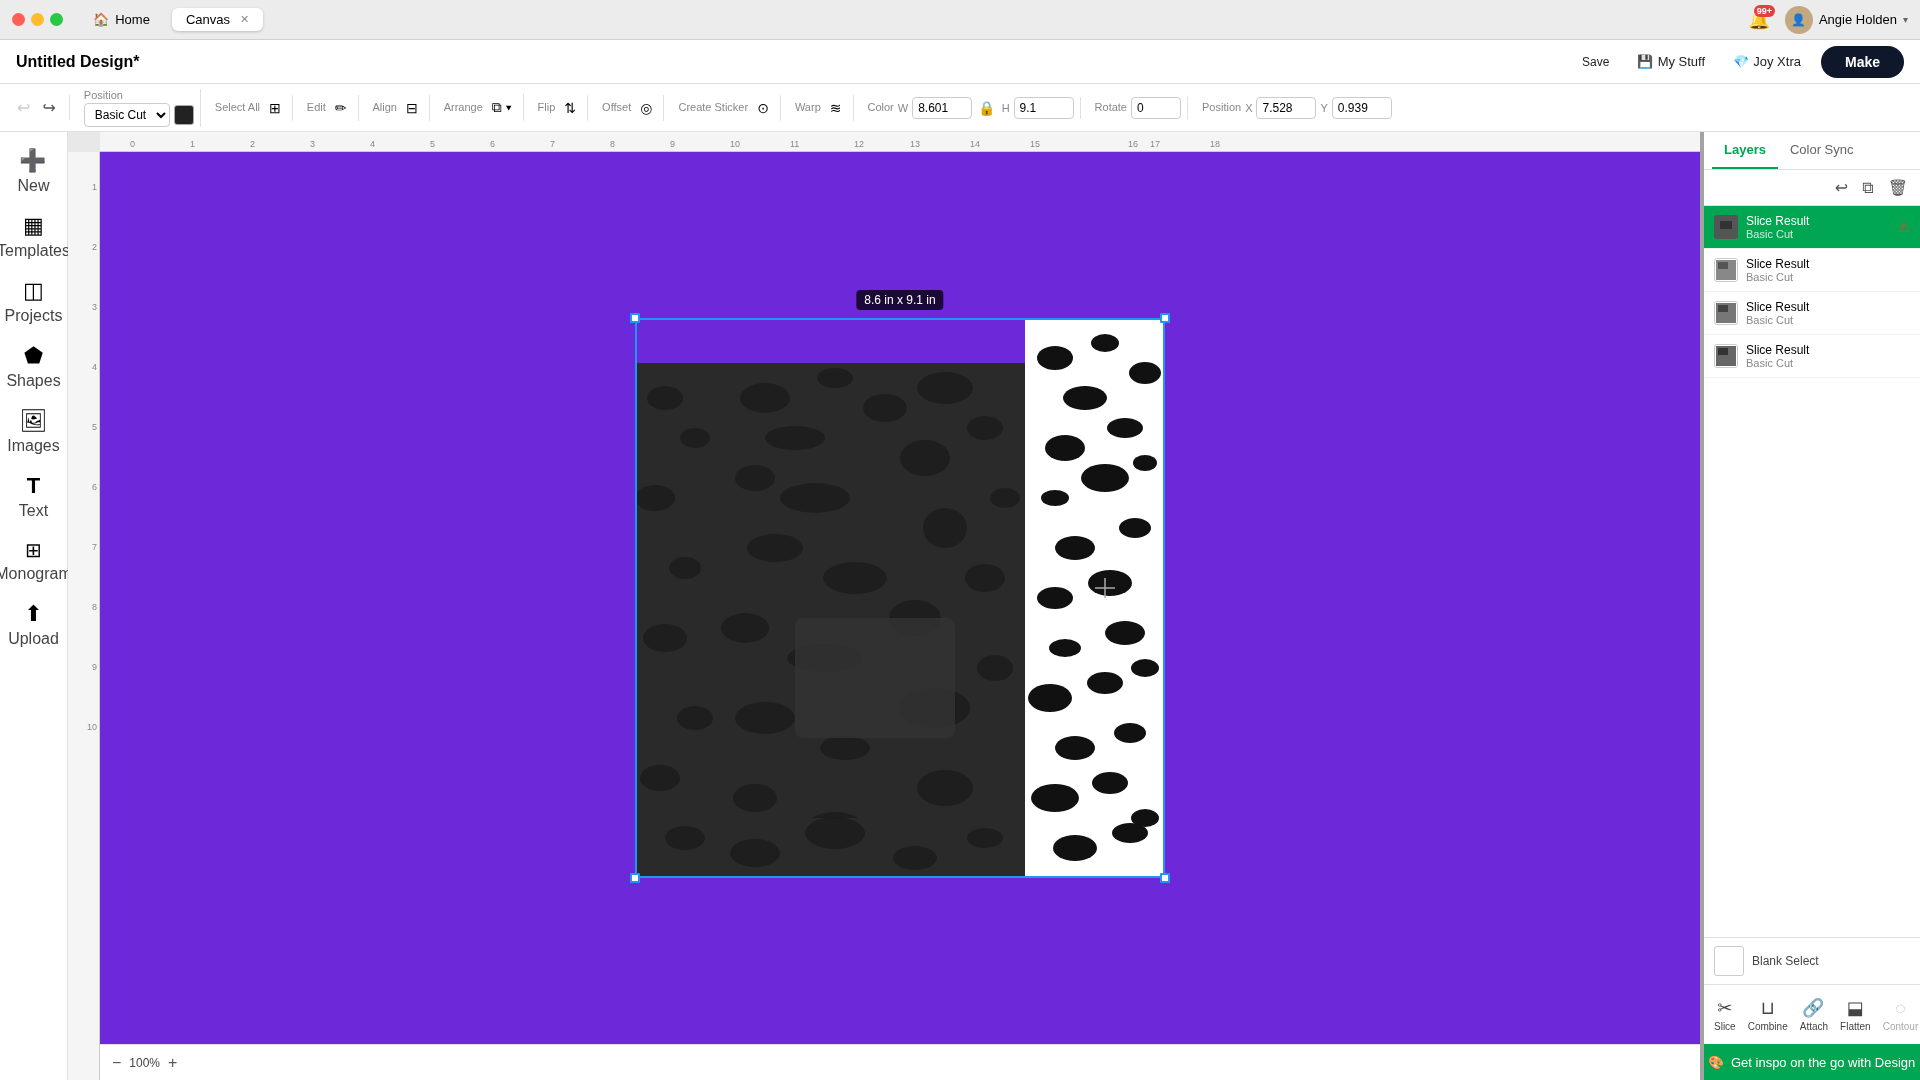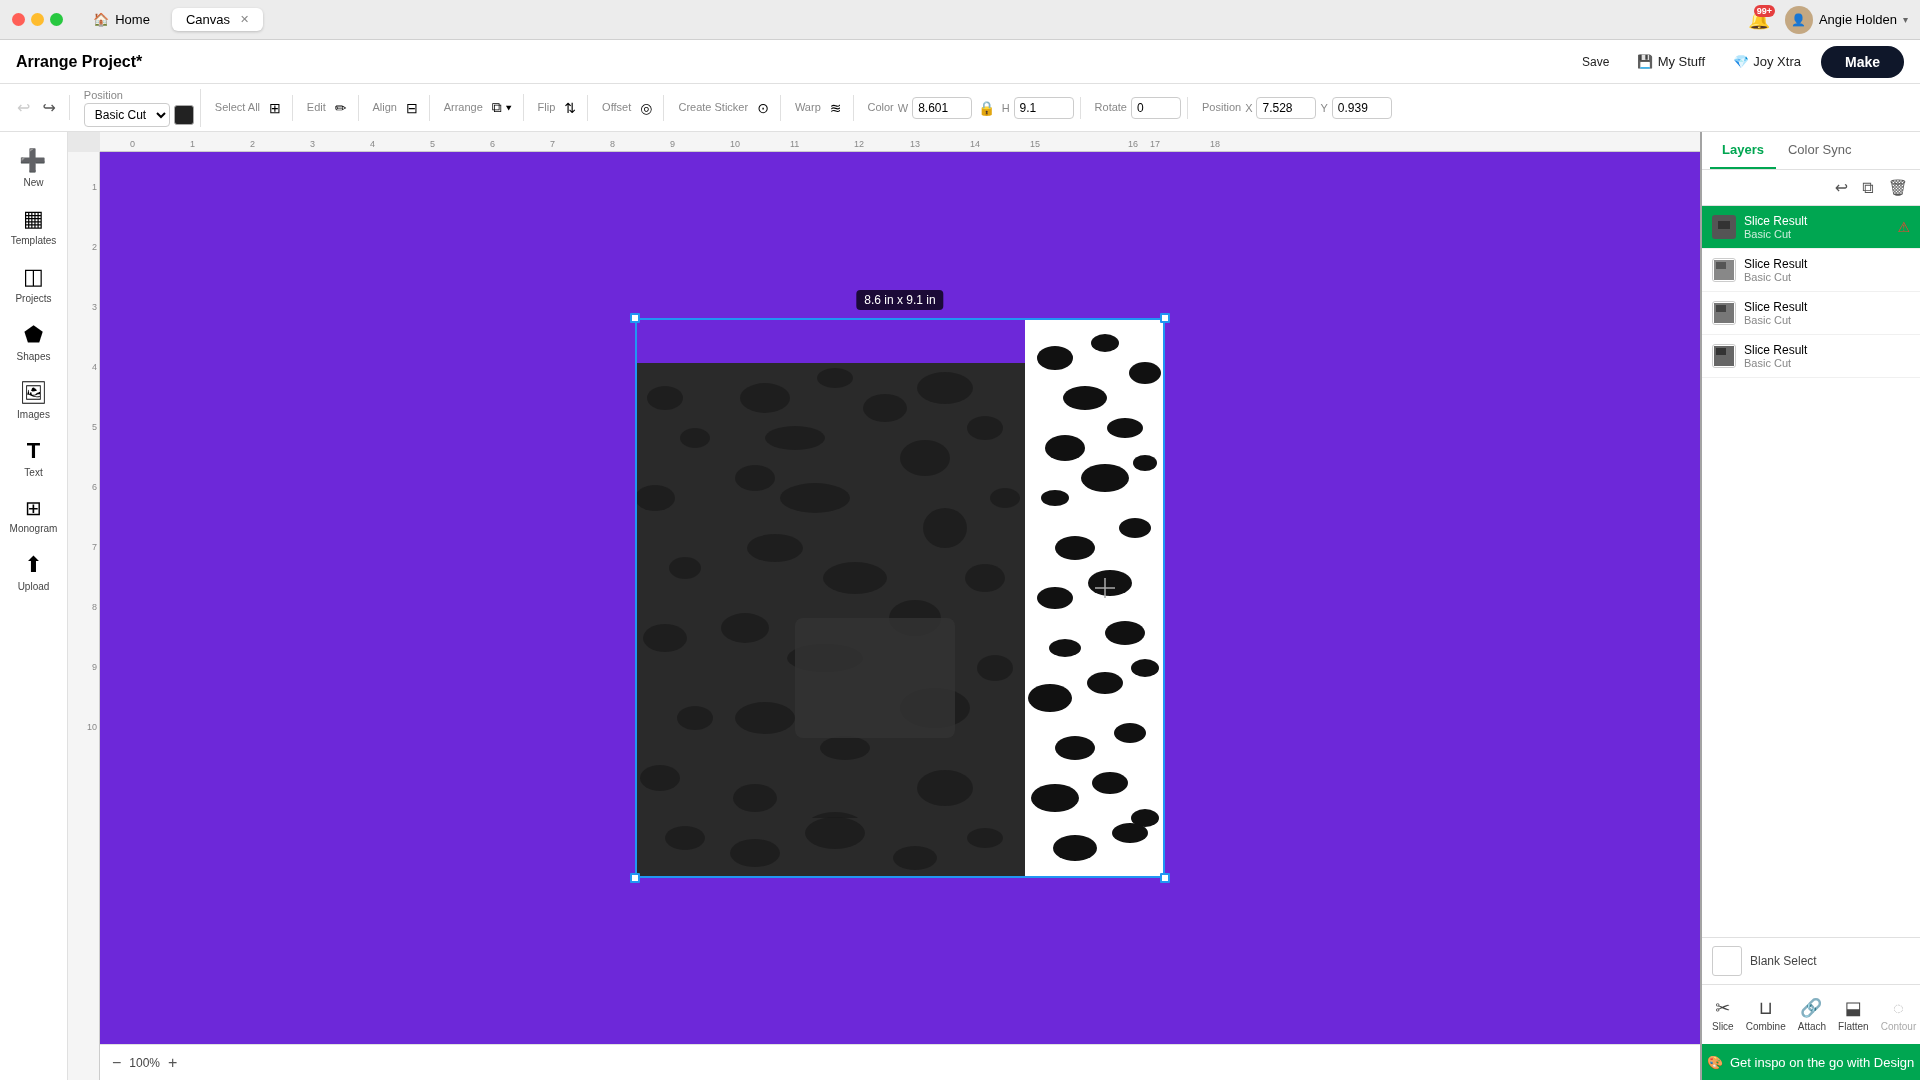--- a/index.html
+++ b/index.html
@@ -93,21 +93,21 @@
     .sidebar-item {
       display: flex;
       flex-direction: column;
       align-items: center;
       padding: 8px 6px;
       border-radius: 8px;
       cursor: pointer;
       width: 60px;
       gap: 3px;
     }
-    .sidebar-item-label { font-size: 10px; color: #444; text-align: center; }
+    .sidebar-item-label { font-size: 16px; color: #444; text-align: center; }
 
     
     .canvas-area {
       flex: 1;
       background: #e8e8e8;
       position: relative;
       overflow: hidden;
     }
     .ruler-h {
       position: absolute;
@@ -193,21 +193,21 @@
       padding: 0 12px;
       gap: 8px;
     }
     .zoom-btn { background: none; border: none; font-size: 16px; cursor: pointer; color: #555; }
     .zoom-label { font-size: 12px; color: #444; }
 
     
     .right-sidebar {
       width: 220px;
       background: white;
-      border-left: 2px solid #a3a3a3;
+      border-left: 4px solid #a3a3a3;
       display: flex;
       flex-direction: column;
     }
     .layers-tabs {
       display: flex;
       border-bottom: 1px solid #e0e0e0;
       padding: 0 8px;
     }
     .layer-tab {
       padding: 10px 12px;
@@ -324,21 +324,21 @@
     </div>
     <div class="user-info">
       <div class="avatar">👤</div>
       <span>Angie Holden</span>
       <span class="chevron-icon">▾</span>
     </div>
   </div>
 </div>
 
 <div class="header">
-  <span class="project-title">Arrange Project*</span>
+  <span class="project-title">Untitled Design*</span>
   <div class="header-right">
     <button class="save-btn">Save</button>
     <button class="mystuff-btn">
       <span>💾</span>
       <span>My Stuff</span>
     </button>
     <button class="joyxtra-btn">
       <span>💎</span>
       <span>Joy Xtra</span>
     </button>

